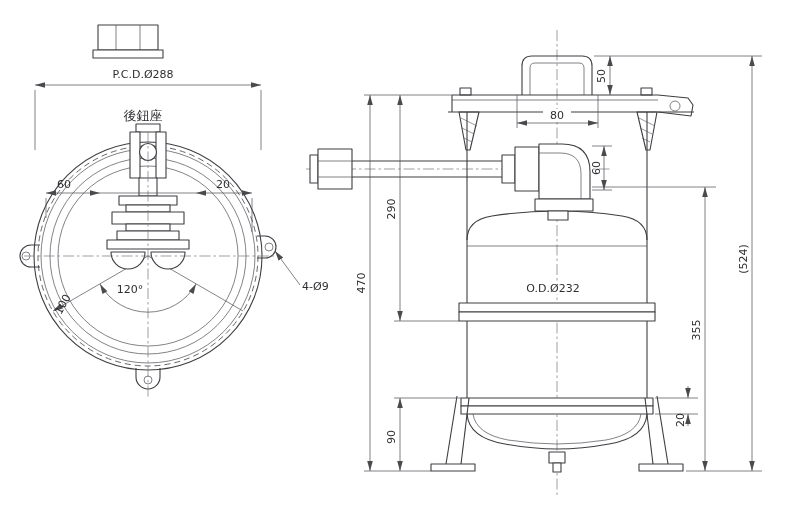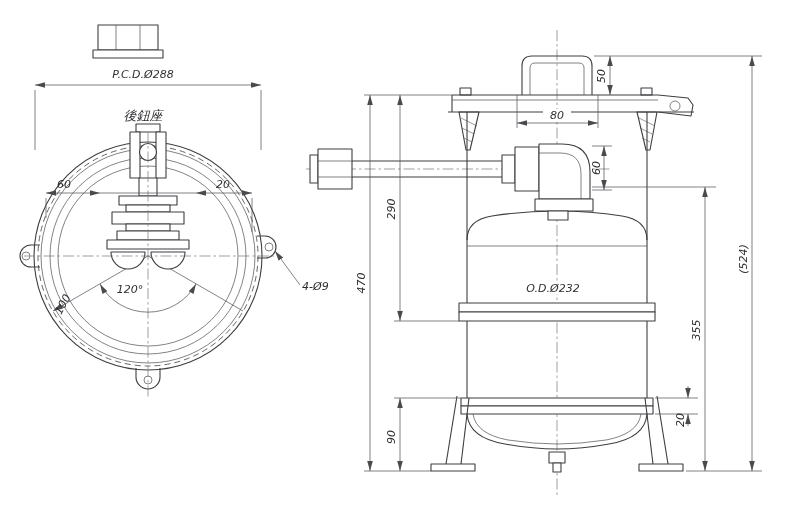--- a/index.html
+++ b/index.html
@@ -1,16 +1,16 @@
 <!DOCTYPE html>
 <html><head>
 <meta charset="utf-8">
 <style>
   html,body{margin:0;padding:0;background:#ffffff;}
-  .sheet{position:relative;width:800px;height:516px;background:#ffffff;overflow:hidden;font-style:italic;}
+  .sheet{position:relative;width:800px;height:516px;background:#ffffff;overflow:hidden;}
   svg{display:block;}
   .ln{stroke:#3e3e42;stroke-width:1.1;fill:none;stroke-linejoin:round;}
   .lnf{stroke:#3e3e42;stroke-width:1.1;fill:#ffffff;stroke-linejoin:round;}
   .thin{stroke:#5a5a60;stroke-width:0.75;fill:none;}
   .dim{stroke:#55555a;stroke-width:0.75;fill:none;}
   .cl{stroke:#77777d;stroke-width:0.7;fill:none;stroke-dasharray:11 3 2.5 3;}
   .dash{stroke:#4a4a4e;stroke-width:0.85;fill:none;stroke-dasharray:6 4;}
   .hatch{stroke:#55555a;stroke-width:0.6;fill:none;}
   text{font-family:"DejaVu Sans","Liberation Sans",sans-serif;font-size:11px;fill:#2f2f33;}
   .jp{font-size:13px;}

